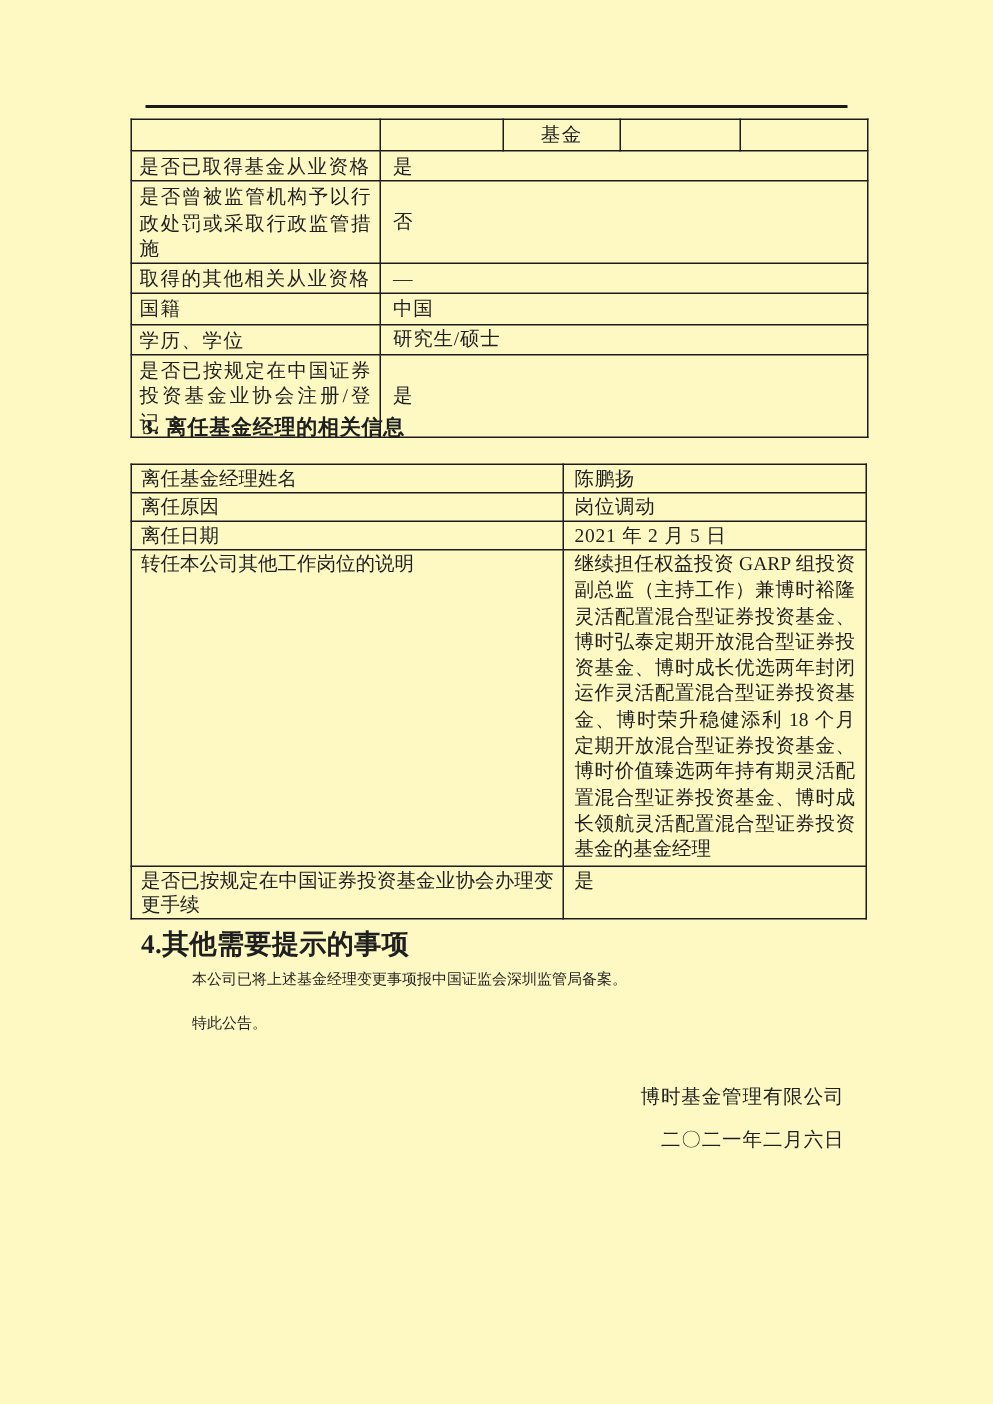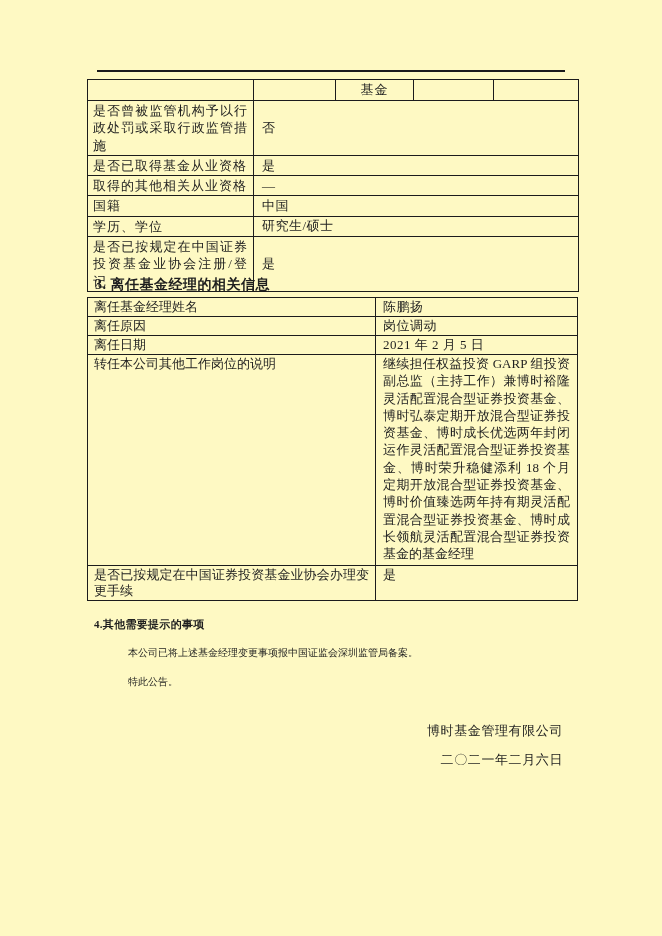--- a/index.html
+++ b/index.html
@@ -49,31 +49,31 @@
     letter-spacing: 0.5px;
   }
   #t1 td.hdr { text-align: center; letter-spacing: 1px; }
   
   .sec-heading {
     position: absolute;
     font-weight: bold;
     white-space: nowrap;
   }
   #h3 { left: 95px; top: 276px; font-size: 14px; letter-spacing: 0.5px; }
-  #h4 { left: 94px; top: 617px; font-size: 11px; letter-spacing: 0.3px; text-align: center; }
+  #h4 { left: 94px; top: 617px; font-size: 18px; letter-spacing: 0.3px; text-align: center; }
   .body-par {
     position: absolute;
     left: 128px;
     font-size: 10px;
     white-space: nowrap;
   }
   #p1 { top: 646px; }
   #p2 { top: 675px; }
   
-  #t2 { left: 87px; top: 297px; width: 490px; }
+  #t2 { left: 87px; top: 309px; width: 490px; }
   #t2 td { vertical-align: top; }
   #t2 td.lbl2 {
     padding: 1px 6px;
     line-height: 16px;
     text-align: justify;
   }
   #t2 td.val2 {
     padding: 1px 7px;
     line-height: 16px;
     letter-spacing: 0.5px;
@@ -112,27 +112,27 @@
         <col style="width:85px">
     </colgroup>
     <tbody>
         <tr style="height:20px">
       <td></td>
       <td></td>
       <td class="hdr">基金</td>
       <td></td>
       <td></td>
     </tr>
+    <tr style="height:17px">
+      <td class="lbl">是否已取得基金从业资格</td>
+      <td class="val" colspan="4">是</td>
+    </tr>
     <tr style="height:52px">
       <td class="lbl">是否曾被监管机构予以行政处罚或采取行政监管措施</td>
       <td class="val" colspan="4">否</td>
-    </tr>
-    <tr style="height:17px">
-      <td class="lbl">是否已取得基金从业资格</td>
-      <td class="val" colspan="4">是</td>
     </tr>
     <tr style="height:18px">
       <td class="lbl">取得的其他相关从业资格</td>
       <td class="val" colspan="4">—</td>
     </tr>
     <tr style="height:18px">
       <td class="lbl">国籍</td>
       <td class="val" colspan="4">中国</td>
     </tr>
     <tr style="height:20px">

